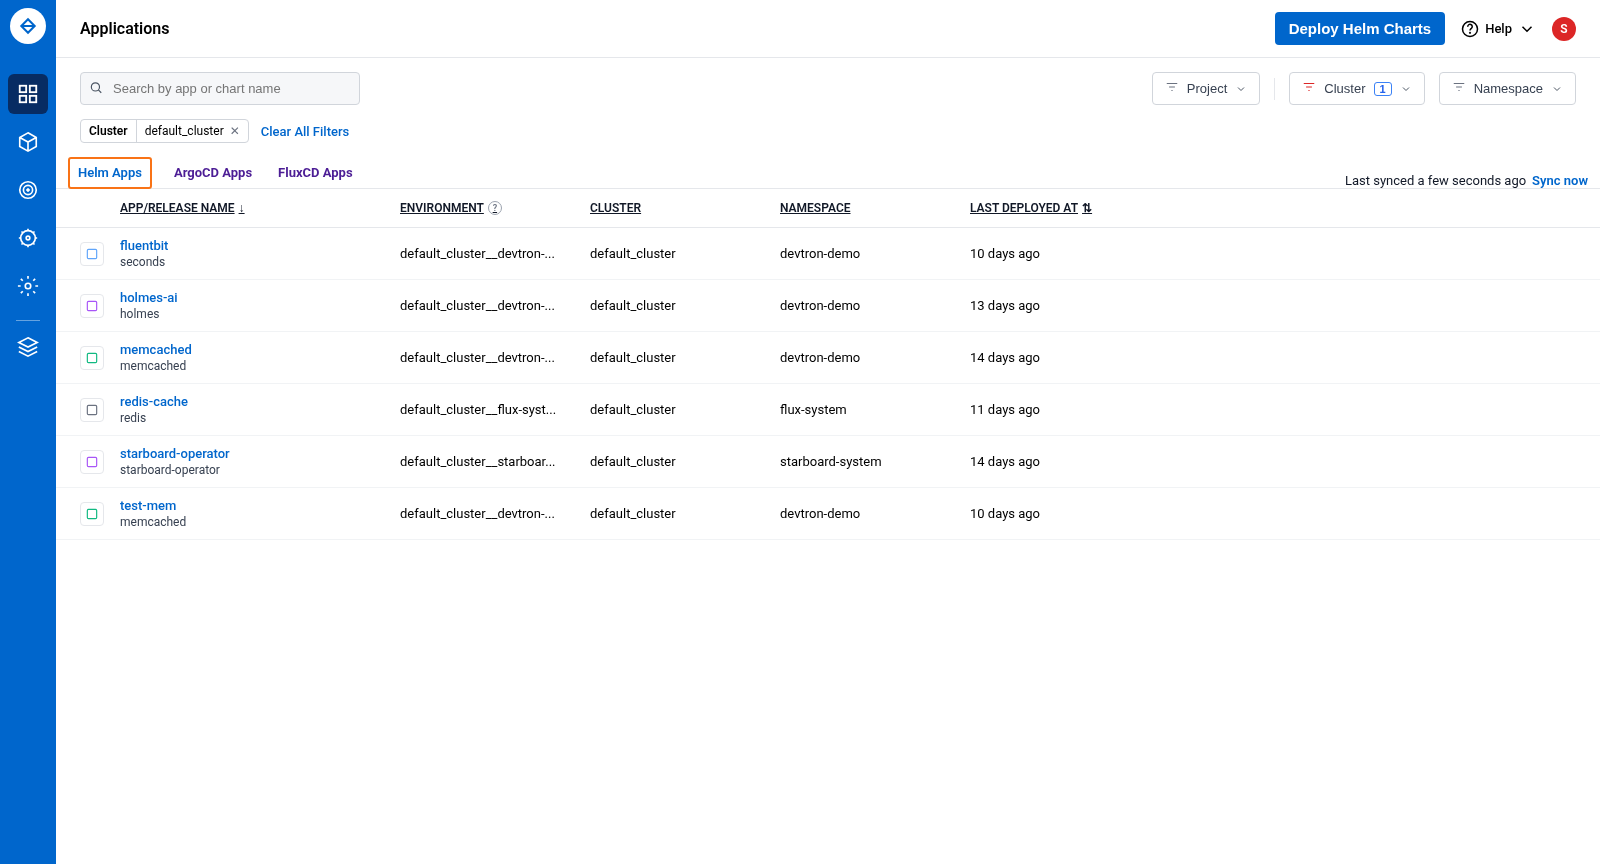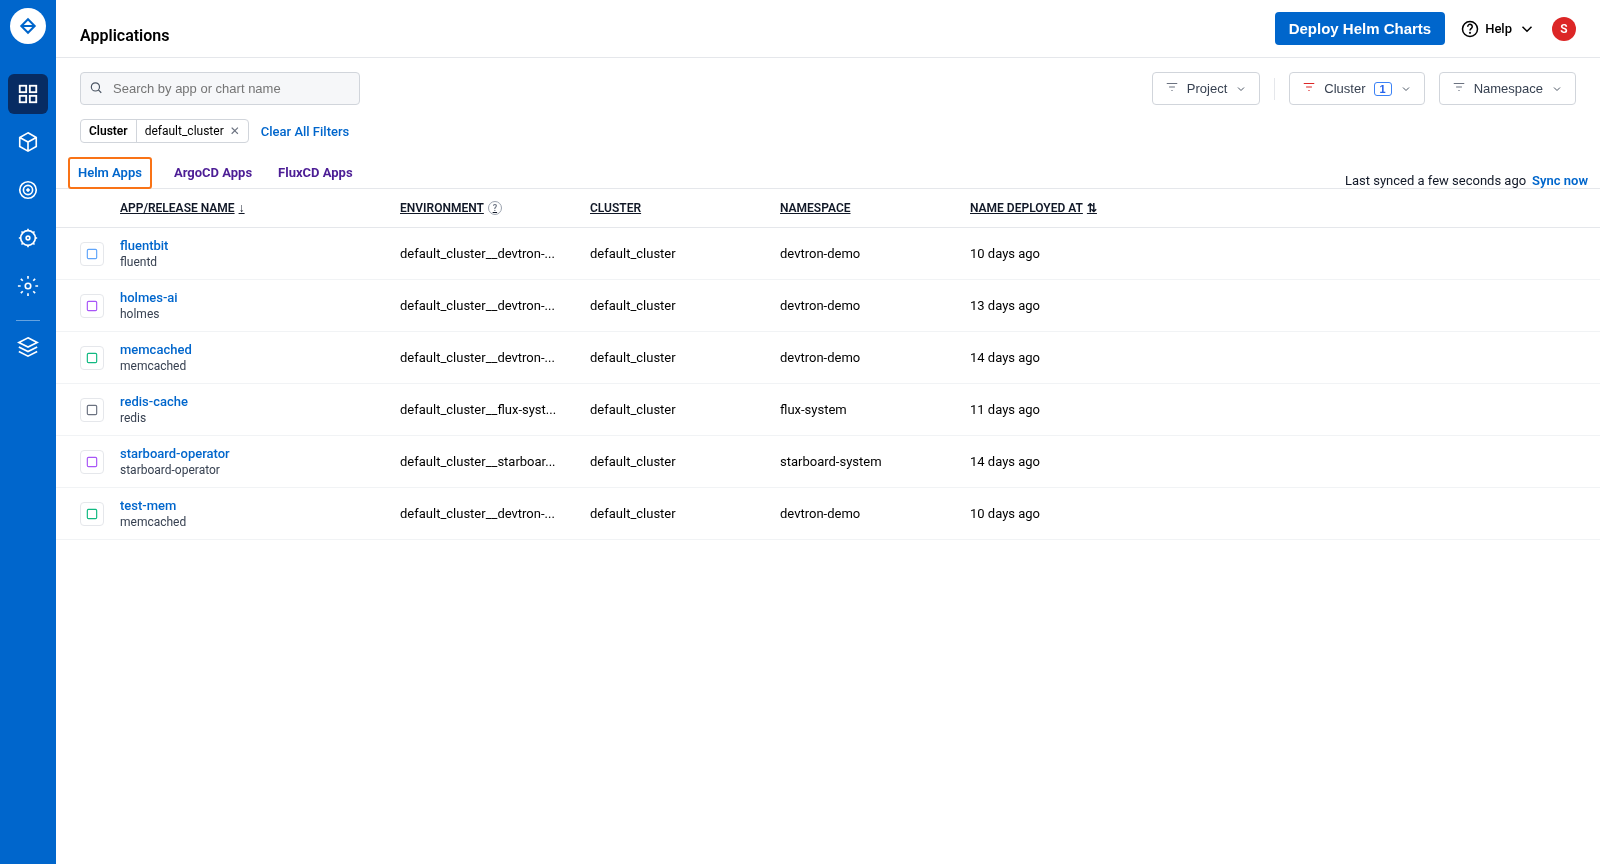--- a/index.html
+++ b/index.html
@@ -13,21 +13,21 @@
 .logo svg { width: 20px; height: 20px; }
 .nav-item { width: 40px; height: 40px; display: flex; align-items: center; justify-content: center; border-radius: 6px; margin-bottom: 8px; cursor: pointer; }
 .nav-item.active { background: #072c63; }
 .nav-item svg { width: 22px; height: 22px; stroke: #fff; fill: none; }
 .nav-divider { width: 24px; height: 1px; background: rgba(255,255,255,0.4); margin: 6px 0; }
 
 
 .main { flex: 1; display: flex; flex-direction: column; }
 
 
-.header { display: flex; align-items: flex-end; justify-content: space-between; padding: 12px 24px; border-bottom: 1px solid #e5e7eb; }
+.header { display: flex; align-items: center; justify-content: space-between; padding: 12px 24px; border-bottom: 1px solid #e5e7eb; }
 .header h1 { font-size: 16px; font-weight: 600; }
 .header-right { display: flex; align-items: center; gap: 16px; }
 .btn-primary { background: #0066cc; color: #fff; border: none; padding: 8px 14px; border-radius: 4px; font-weight: 600; font-size: 15px; cursor: pointer; }
 .help-btn { display: flex; align-items: center; gap: 6px; font-weight: 500; cursor: pointer; }
 .help-btn svg { width: 18px; height: 18px; }
 .avatar { width: 24px; height: 24px; border-radius: 50%; background: #dc2626; color: #fff; display: flex; align-items: center; justify-content: center; font-size: 12px; font-weight: 600; }
 
 
 .toolbar { display: flex; align-items: center; justify-content: space-between; padding: 14px 24px; gap: 12px; }
 .search-wrap { position: relative; }
@@ -232,37 +232,37 @@
         <span>ENVIRONMENT</span>
         <span class="info-ic">?</span>
       </div>
       <div class="col-cluster th">
           <span>CLUSTER</span>
         </div>
       <div class="col-ns th">
           <span>NAMESPACE</span>
         </div>
       <div class="col-deploy th">
-        <span>NAME DEPLOYED AT</span>
+        <span>LAST DEPLOYED AT</span>
         <span>⇅</span>
       </div>
     </div>
 
     <div id="rows-container">
         <div class="row">
     <div class="col-icon">
       <div class="app-icon" style="color:#60a5fa">
         <svg width="14" height="14" viewBox="0 0 24 24" fill="none" stroke="currentColor" stroke-width="2">
                 <rect x="4" y="4" width="16" height="16" rx="2"></rect>
               </svg>
       </div>
     </div>
     <div class="col-name cell">
       <div class="app-name">fluentbit</div>
-      <div class="app-sub">fluentd</div>
+      <div class="app-sub">seconds</div>
     </div>
     <div class="col-env cell">default_cluster__devtron-...</div>
     <div class="col-cluster cell">default_cluster</div>
     <div class="col-ns cell">devtron-demo</div>
     <div class="col-deploy cell">10 days ago</div>
   </div>
         <div class="row">
     <div class="col-icon">
       <div class="app-icon" style="color:#a855f7">
         <svg width="14" height="14" viewBox="0 0 24 24" fill="none" stroke="currentColor" stroke-width="2">

